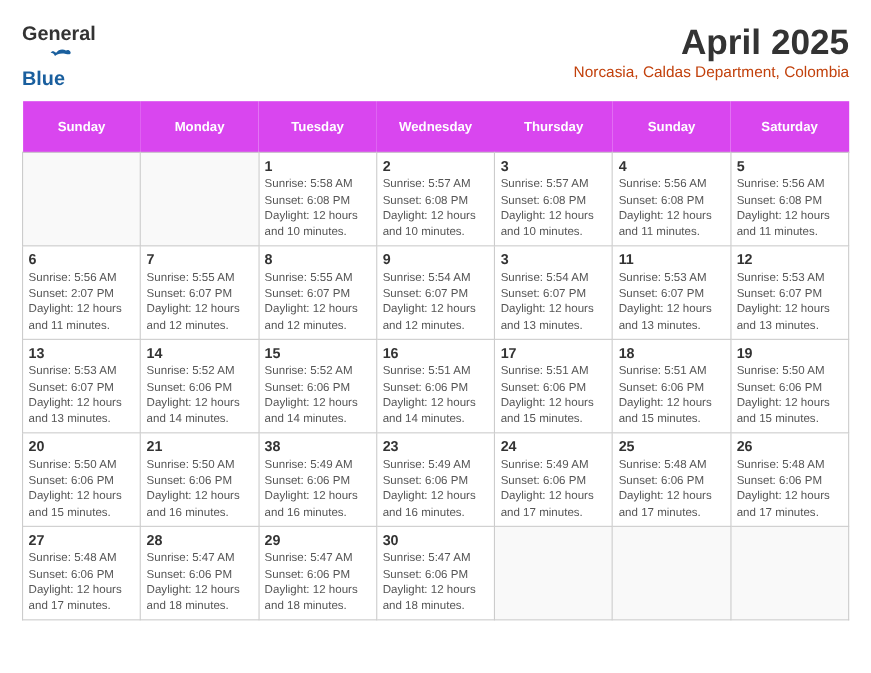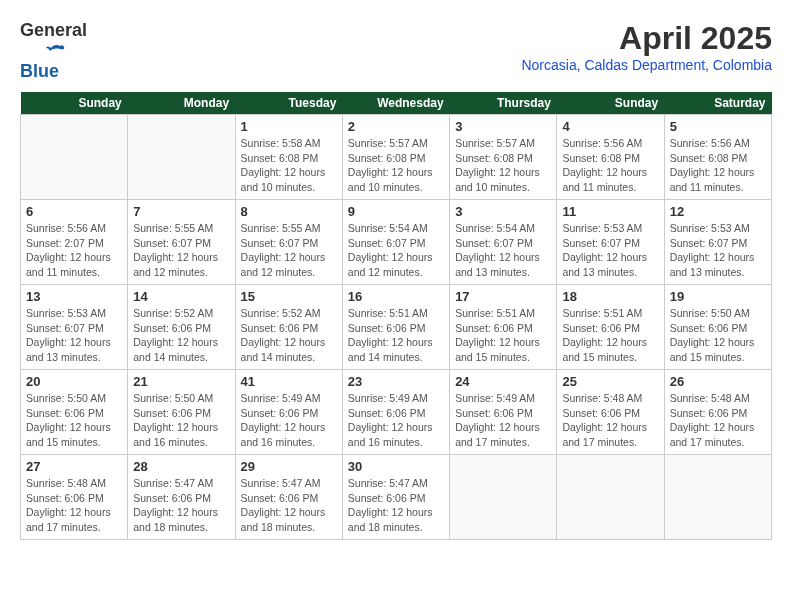--- a/index.html
+++ b/index.html
@@ -45,32 +45,32 @@
     .title-section {
       text-align: right;
     }
     .month-title {
       font-size: 32px;
       font-weight: bold;
       color: #333;
     }
     .location-title {
       font-size: 14px;
-      color: #1d4ed8;
+      color: #c2410c;
     }
     .calendar {
       width: 100%;
       border-collapse: collapse;
       font-size: 11px;
     }
     .calendar th {
-      background-color: #14532d;
+      background-color: #d946ef;
       color: white;
-      text-align: right;
-      padding: 4px 6px;
+      text-align: center;
+      padding: 16px 6px;
       font-size: 12px;
       font-weight: bold;
     }
     .calendar td {
       border: 1px solid #ccc;
       vertical-align: top;
       padding: 4px 5px;
       height: 85px;
       width: 14.28%;
     }
@@ -254,21 +254,21 @@
 Sunset: 6:06 PM
 Daylight: 12 hours and 15 minutes.</div>
         </td>
         <td>
           <span class="day-number">21</span>
           <div class="day-info">Sunrise: 5:50 AM
 Sunset: 6:06 PM
 Daylight: 12 hours and 16 minutes.</div>
         </td>
         <td>
-          <span class="day-number">41</span>
+          <span class="day-number">38</span>
           <div class="day-info">Sunrise: 5:49 AM
 Sunset: 6:06 PM
 Daylight: 12 hours and 16 minutes.</div>
         </td>
         <td>
           <span class="day-number">23</span>
           <div class="day-info">Sunrise: 5:49 AM
 Sunset: 6:06 PM
 Daylight: 12 hours and 16 minutes.</div>
         </td>

